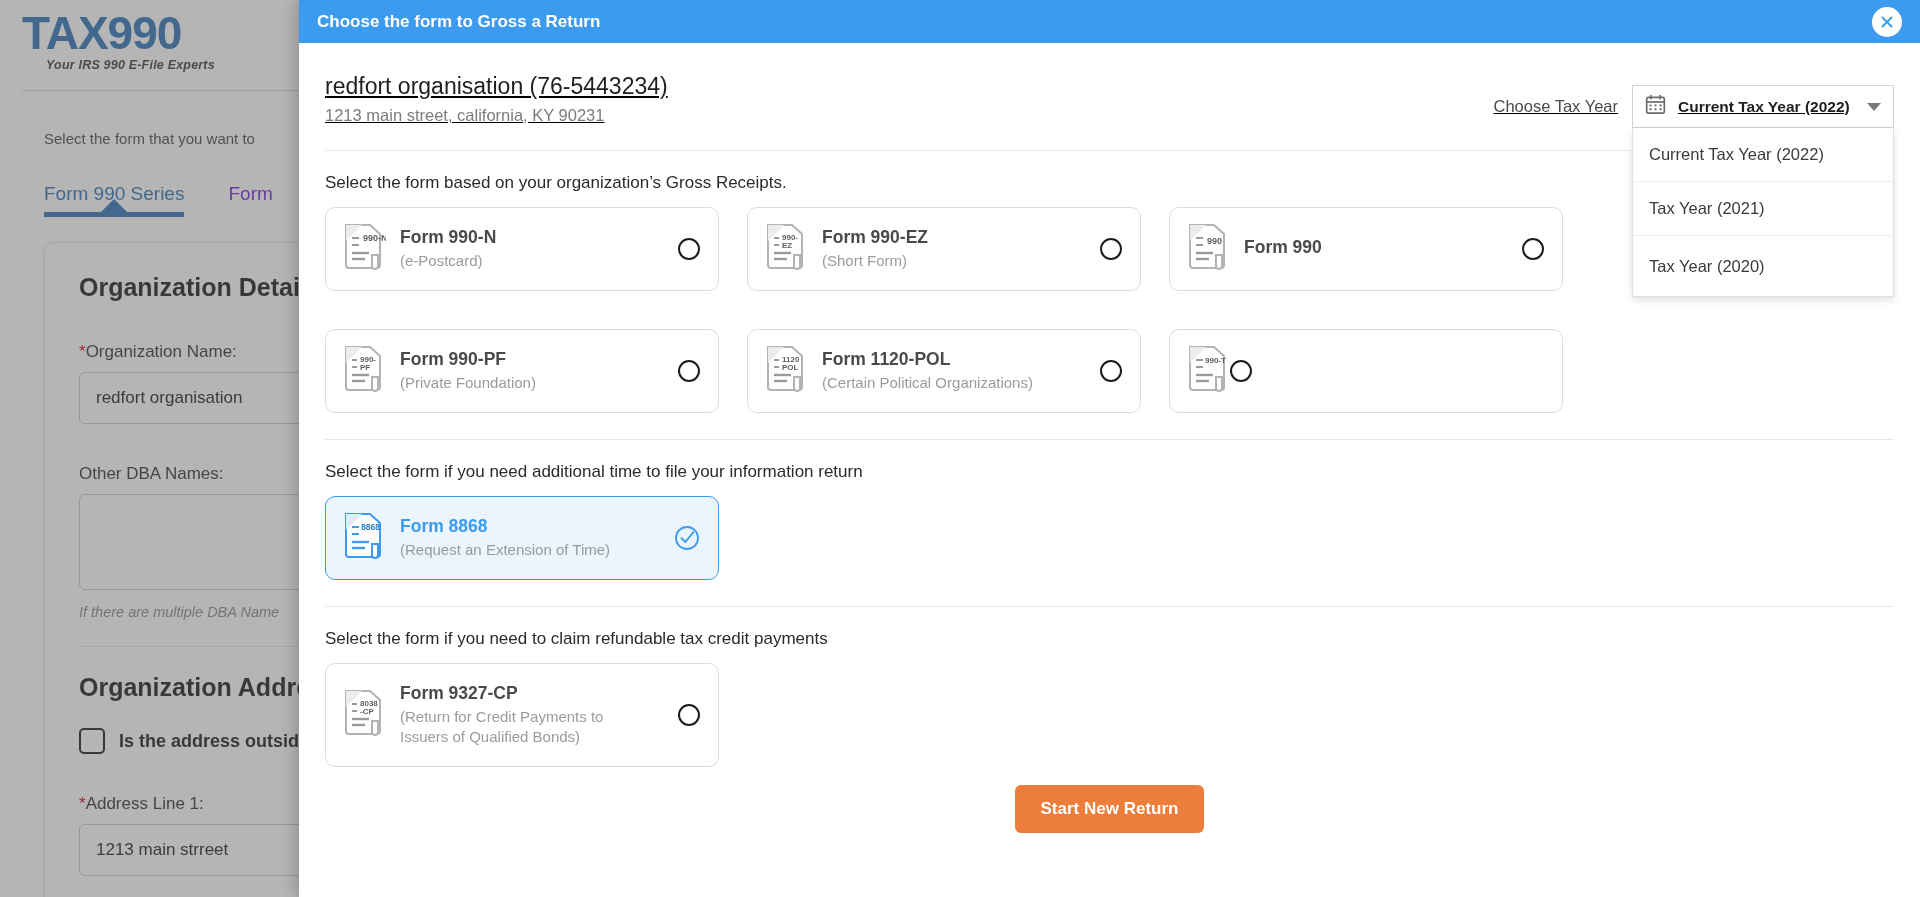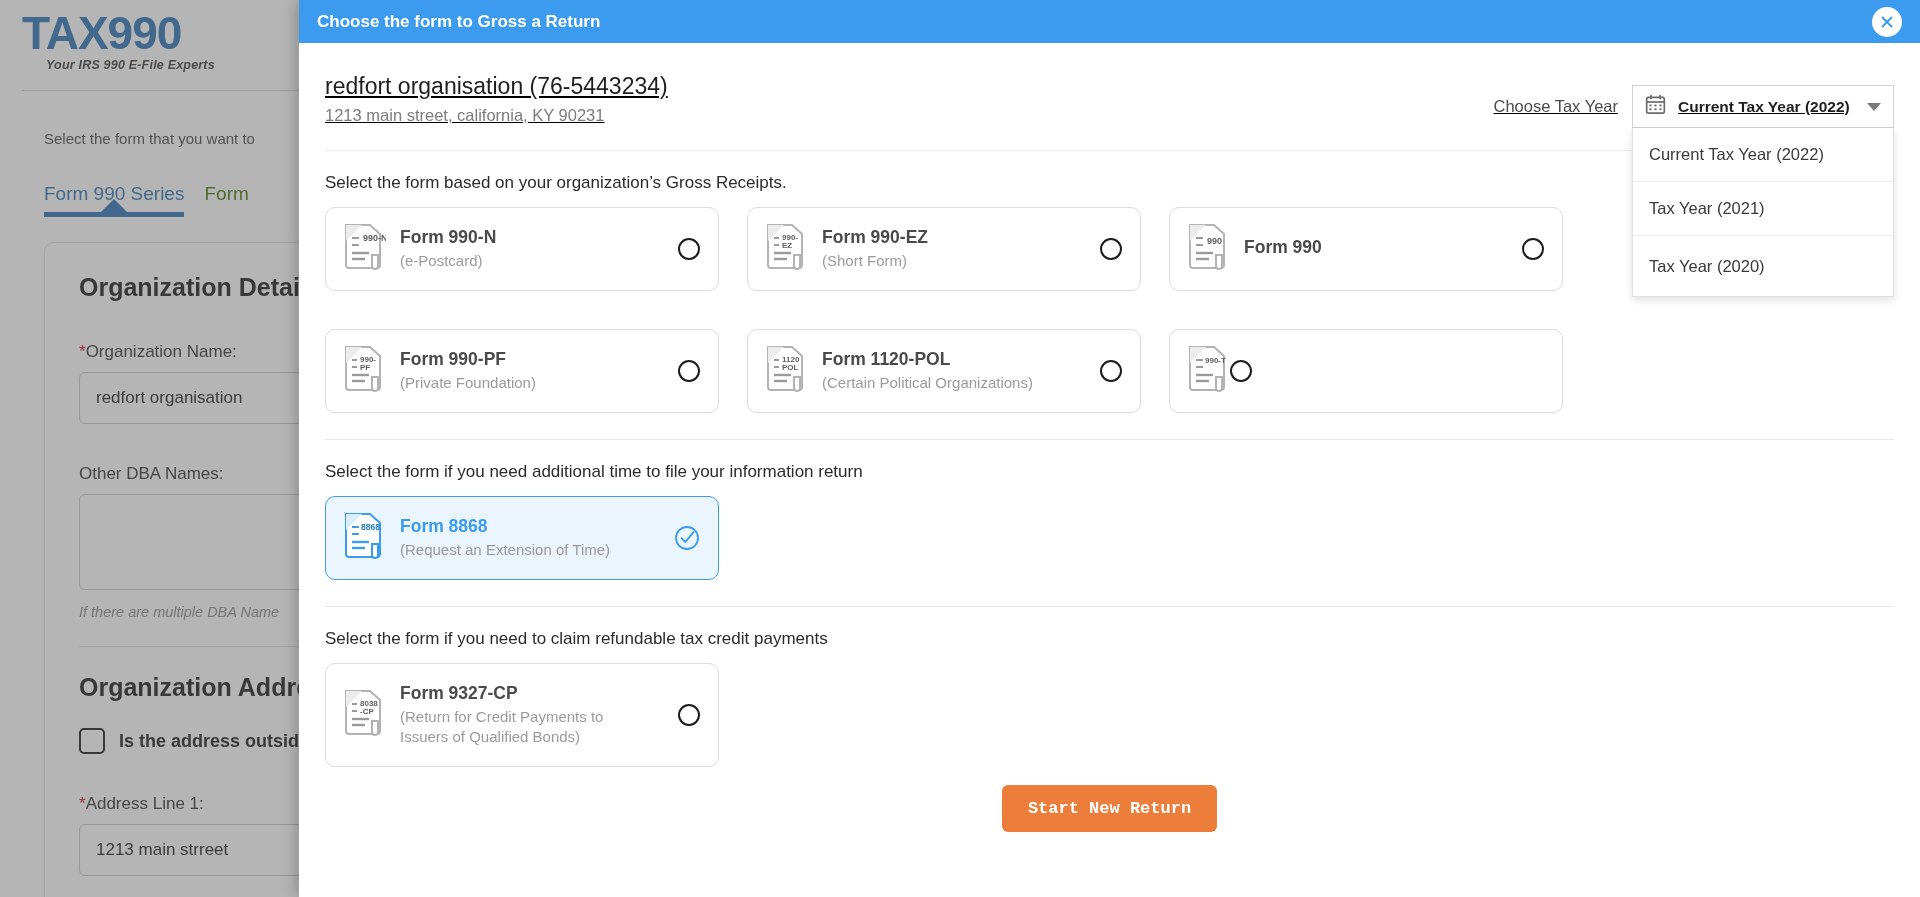--- a/index.html
+++ b/index.html
@@ -36,23 +36,23 @@
   .bg-rule {
     position: absolute; left: 22px; top: 90px; width: 1870px;
     height: 1px; background: #d8d8d8;
   }
   .bg-subtitle {
     position: absolute; left: 44px; top: 130px;
     font-size: 15px; color: #4a4a4a;
   }
   .bg-tabs {
     position: absolute; left: 44px; top: 183px;
-    display: flex; align-items: flex-end; gap: 20px;
-  }
-  .bg-tab { font-size: 19px; color: #4d7c0f; padding-bottom: 12px; position: relative; }
+    display: flex; align-items: flex-end; gap: 44px;
+  }
+  .bg-tab { font-size: 19px; color: #6d28d9; padding-bottom: 12px; position: relative; }
   .bg-tab.active { color: #2E75B6; font-weight: 400; }
   .bg-tab.active::after {
     content: ""; position: absolute; left: 0; right: 0; bottom: 0;
     height: 5px; background: #2E75B6;
   }
   .bg-tab .caret {
     position: absolute; left: 50%; bottom: 5px; transform: translateX(-50%);
     width: 0; height: 0; border-left: 13px solid transparent;
     border-right: 13px solid transparent; border-bottom: 13px solid #2E75B6;
   }
@@ -160,21 +160,21 @@
   .radio-check { width: 26px; height: 26px; flex: 0 0 26px; }
 
   .divider { width: 100%; height: 1px; background: #e8e8e8; margin: 26px 0 0; }
 
   .footer {
     display: flex; justify-content: center; align-items: center;
     padding-bottom: 26px; padding-top: 18px;
   }
   .start-btn {
     background: #ED7D3A; color: #fff; font-size: 17px; font-weight: 700;
-    border: none; border-radius: 6px; padding: 14px 26px; cursor: pointer; font-family: Liberation Mono, monospace;
+    border: none; border-radius: 6px; padding: 14px 26px; cursor: pointer;
   }
 </style>
 </head>
 <body>
 
 <div id="root">
 
   <div class="bg-page">
     <div class="bg-logo">
       <div class="logo-word"><span>TA</span><span class="logo-x">X</span><span>990</span></div>

